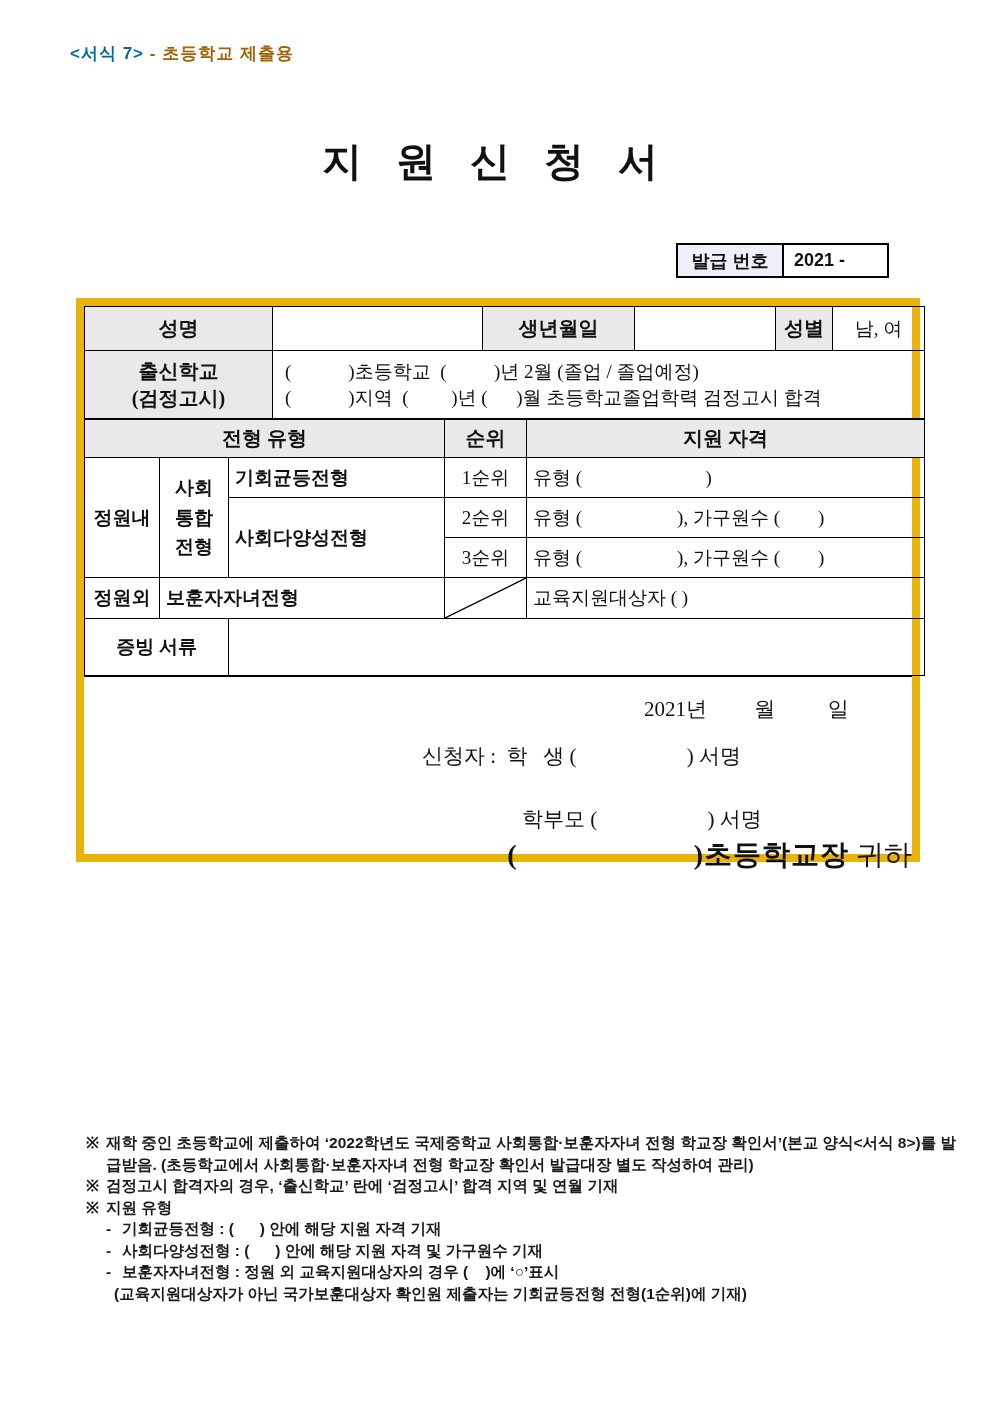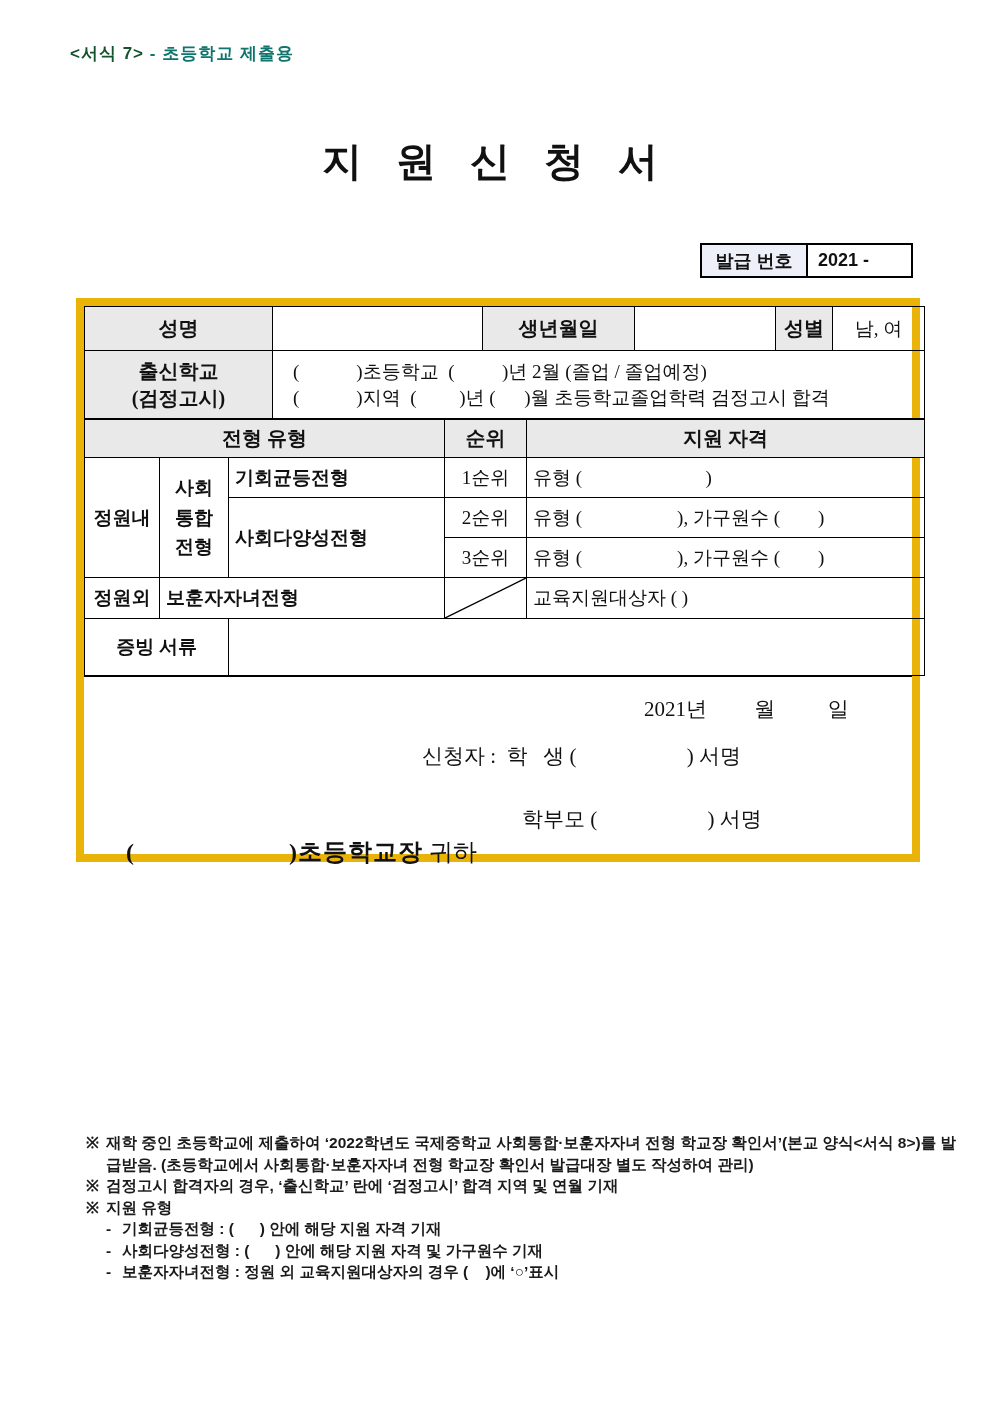--- a/index.html
+++ b/index.html
@@ -12,31 +12,31 @@
     overflow: hidden;
   }
   .pre { white-space: pre-wrap; }
 
   
   .form-tag {
     position: absolute; left: 70px; top: 42px;
     font-family: "Liberation Sans", sans-serif;
     font-size: 17px; font-weight: 700; letter-spacing: 1px;
   }
-  .tag-green { color: #14532d; }
-  .tag-red { color: #0f766e; }
+  .tag-green { color: #0369a1; }
+  .tag-red { color: #a16207; }
 
   
   .title-block { position: absolute; left: 0; top: 118px; width: 100%; text-align: center; }
   .title-line1 { font-size: 27px; font-weight: 700; letter-spacing: 1px; }
   .title-line2 { margin-top: 16px; font-size: 40px; font-weight: 700; letter-spacing: 12px; }
 
   
   .issue-box {
-    position: absolute; left: 700px; top: 243px;
+    position: absolute; left: 676px; top: 243px;
     width: 213px; height: 35px;
     border: 2px solid #000; display: flex;
   }
   .issue-label {
     width: 106px; background: #edf0f8;
     border-right: 2px solid #000;
     display: flex; align-items: center; justify-content: center;
     font-weight: 700; font-size: 18px;
     font-family: "Liberation Sans", sans-serif;
   }
@@ -74,21 +74,21 @@
   
   .signature {
     border-top: 1px solid #000;
     height: 178px; padding-top: 16px;
     display: flex; flex-direction: column;
     font-size: 21px;
   }
   .sig-date { padding-left: 560px; line-height: 32px; }
   .sig-applicant { padding-left: 338px; margin-top: 14px; line-height: 34px; }
   .sig-parent { padding-left: 438px; margin-top: 29px; line-height: 34px; }
-  .sig-recipient { margin-top: auto; padding: 0 0 22px 42px; font-size: 24px; }
+  .sig-recipient { margin-top: auto; padding: 0 0 22px 42px; font-size: 28px; text-align: right; }
   .sig-recipient .rb { font-weight: 700; letter-spacing: 1px; }
 
   
   .footnotes {
     position: absolute; left: 86px; top: 1132px; width: 874px;
     font-family: "Liberation Sans", sans-serif;
     font-size: 15.5px; font-weight: 600; line-height: 21.5px;
     color: #1a1a1a;
   }
   .note { display: flex; }
@@ -132,21 +132,21 @@
       <td class="hd">성명</td>
       <td></td>
       <td class="hd">생년월일</td>
       <td></td>
       <td class="hd">성별</td>
       <td class="ctr">남, 여</td>
     </tr>
     <tr style="height:68px">
       <td class="hd prelines">출신학교
 (검정고시)</td>
-      <td colspan="5" style="padding-left:20px">
+      <td colspan="5" style="padding-left:12px">
         <div class="pre">(            )초등학교  (          )년 2월 (졸업 / 졸업예정)</div>
         <div class="pre">(            )지역  (         )년 (      )월 초등학교졸업학력 검정고시 합격</div>
       </td>
     </tr>
   </tbody>
     </table>
 
   <table>
     <colgroup>
       <col style="width:75px">
@@ -225,13 +225,17 @@
     <span class="ntext pre">기회균등전형 : (      ) 안에 해당 지원 자격 기재</span>
   </div>
   <div class="note lvl1">
     <span class="marker">-</span>
     <span class="ntext pre">사회다양성전형 : (      ) 안에 해당 지원 자격 및 가구원수 기재</span>
   </div>
   <div class="note lvl1">
     <span class="marker">-</span>
     <span class="ntext pre">보훈자자녀전형 : 정원 외 교육지원대상자의 경우 (    )에 ‘○’표시</span>
   </div>
+  <div class="note lvl2">
+    <span class="marker"></span>
+    <span class="ntext pre">(교육지원대상자가 아닌 국가보훈대상자 확인원 제출자는 기회균등전형 전형(1순위)에 기재)</span>
+  </div>
 </div>
 
 </body></html>

